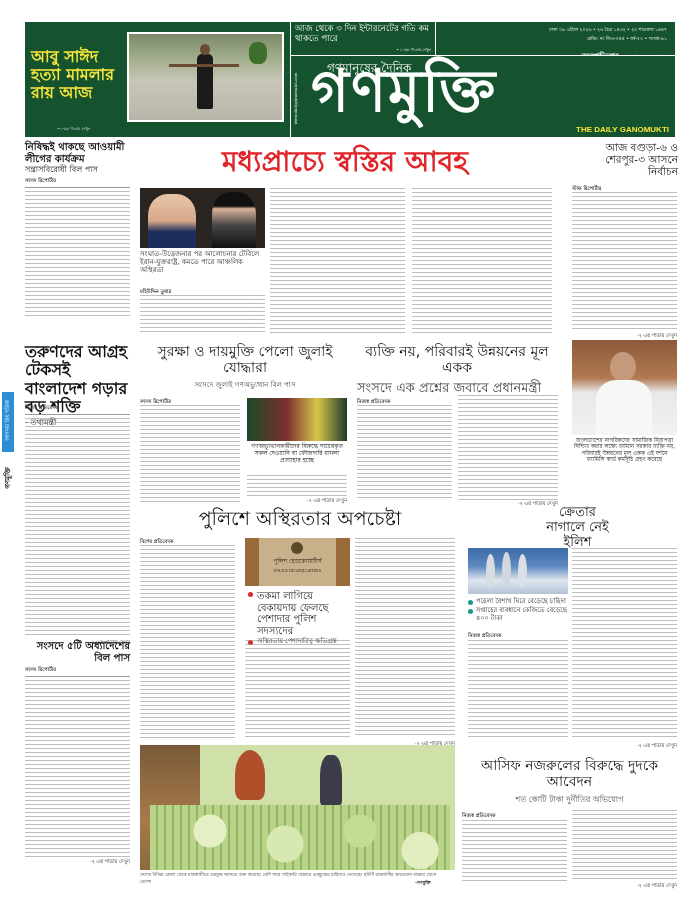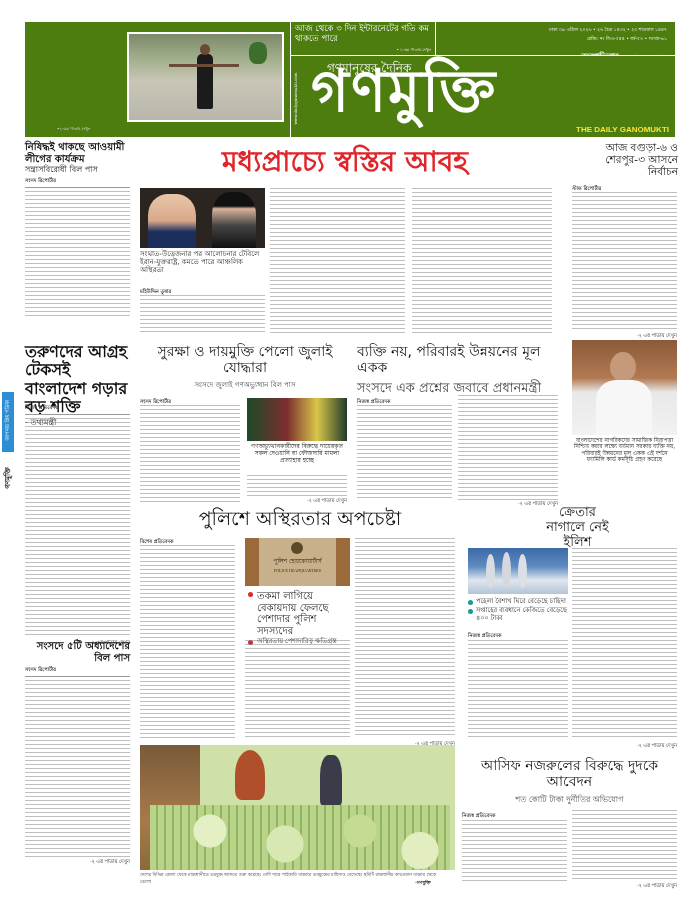--- a/index.html
+++ b/index.html
@@ -1,34 +1,35 @@
 <!DOCTYPE html>
 <html><head>
 <meta charset="utf-8">
 <style>
   * { box-sizing: border-box; margin: 0; padding: 0; }
   html, body { width: 700px; height: 910px; background: #ffffff; overflow: hidden; }
   body { font-family: "DejaVu Sans", sans-serif; color: #111; position: relative; }
   .abs { position: absolute; }
-  .blue { background: #4d7c0f; }
+  .blue { background: #14532d; }
   .yellow { color: #f5e53b; }
   .white { color: #fff; }
   .red { color: #e0262a; }
   .tiny { font-size: 4px; color: #777; }
   .fill-lines { background: repeating-linear-gradient(to bottom, #8a8a8a 0px, #8a8a8a 1px, transparent 1px, transparent 4px); opacity: .55; }
   .photo { overflow: hidden; }
   .byline { font-size: 5px; color: #333; font-weight: bold; }
   .cont { font-size: 5px; color: #222; text-align: right; }
   .hl { font-family: "DejaVu Sans", sans-serif; line-height: 1.15; }
   .rule { background: #999; height: 1px; }
 </style>
 </head>
 <body>
 
 <div class="abs blue" style="left:25px;top:22px;width:265px;height:115px;">
+  <div class="abs hl yellow" style="left:6px;top:26px;width:100px;font-size:16px;font-weight:bold;line-height:1.12;">আবু সাঈদ হত্যা মামলার রায় আজ</div>
   <div class="abs" style="left:102px;top:10px;width:157px;height:90px;background:linear-gradient(180deg,#7c8a6a 0%,#a3b08d 30%,#c9c6b7 55%,#b8b5ab 100%);border:2px solid #fff;">
     <div class="abs" style="left:68px;top:20px;width:16px;height:55px;background:#1b1b1b;border-radius:5px 5px 2px 2px;"></div>
     <div class="abs" style="left:71px;top:10px;width:10px;height:11px;background:#6b4a36;border-radius:50%;"></div>
     <div class="abs" style="left:40px;top:30px;width:70px;height:3px;background:#6b4a36;"></div>
     <div class="abs" style="left:120px;top:8px;width:18px;height:22px;background:#3d6e2c;border-radius:40%;"></div>
   </div>
   <div class="abs tiny" style="left:32px;top:104px;color:#e6e6ff;">•২-এর পাতায় দেখুন</div>
 </div>
 
 <div class="abs blue" style="left:290px;top:22px;width:145px;height:33px;border-left:1px solid #fff;">
@@ -105,21 +106,21 @@
 
 <div class="abs hl" style="left:140px;top:343px;width:210px;font-size:14px;text-align:center;">সুরক্ষা ও দায়মুক্তি পেলো জুলাই যোদ্ধারা</div>
 <div class="abs hl" style="left:140px;top:381px;width:210px;font-size:7px;color:#444;text-align:center;">সংসদে জুলাই গণঅভ্যুত্থান বিল পাস</div>
 <div class="abs byline" style="left:140px;top:398px;">সংসদ রিপোর্টার</div>
 <div class="abs fill-lines" style="left:140px;top:405px;width:100px;height:98px;"></div>
 <div class="abs" style="left:247px;top:398px;width:100px;height:43px;background:linear-gradient(90deg,#1d4a28 0%,#7d2e2e 40%,#d8c64a 70%,#213b2a 100%);"></div>
 <div class="abs hl" style="left:247px;top:443px;width:100px;font-size:6px;text-align:center;color:#222;">গণঅভ্যুত্থানকারীদের বিরুদ্ধে দায়েরকৃত সকল দেওয়ানি বা ফৌজদারি মামলা প্রত্যাহার হচ্ছে</div>
 <div class="abs fill-lines" style="left:247px;top:475px;width:100px;height:22px;"></div>
 <div class="abs cont" style="left:247px;top:497px;width:100px;">-২ এর পাতায় দেখুন</div>
 
-<div class="abs hl" style="left:357px;top:343px;width:200px;font-size:14px;text-align:left;">ব্যক্তি নয়, পরিবারই উন্নয়নের মূল একক</div>
+<div class="abs hl" style="left:357px;top:343px;width:200px;font-size:14px;text-align:center;">ব্যক্তি নয়, পরিবারই উন্নয়নের মূল একক</div>
 <div class="abs hl" style="left:357px;top:381px;width:200px;font-size:13px;color:#444;text-align:left;">সংসদে এক প্রশ্নের জবাবে প্রধানমন্ত্রী</div>
 <div class="abs byline" style="left:357px;top:398px;">নিজস্ব প্রতিবেদক</div>
 <div class="abs fill-lines" style="left:357px;top:405px;width:95px;height:95px;"></div>
 <div class="abs fill-lines" style="left:458px;top:395px;width:100px;height:105px;"></div>
 <div class="abs" style="left:572px;top:340px;width:105px;height:95px;background:linear-gradient(180deg,#8a5a3a 0%,#b27a52 40%,#e8e8e8 55%,#f2f2f2 100%);">
   <div class="abs" style="left:38px;top:12px;width:26px;height:30px;background:#c49a7a;border-radius:50%;"></div>
   <div class="abs" style="left:24px;top:40px;width:56px;height:55px;background:#f7f7f7;border-radius:20px 20px 0 0;"></div>
 </div>
 <div class="abs hl" style="left:572px;top:437px;width:105px;font-size:5.6px;text-align:center;color:#222;">বাংলাদেশের নাগরিকদের সামাজিক নিরাপত্তা নিশ্চিত করার লক্ষ্যে বর্তমান সরকার ব্যক্তি নয়, পরিবারই উন্নয়নের মূল একক এই দর্শনে ফ্যামিলি কার্ড কর্মসূচি গ্রহণ করেছে</div>
 <div class="abs cont" style="left:458px;top:500px;width:100px;">-২ এর পাতায় দেখুন</div>

